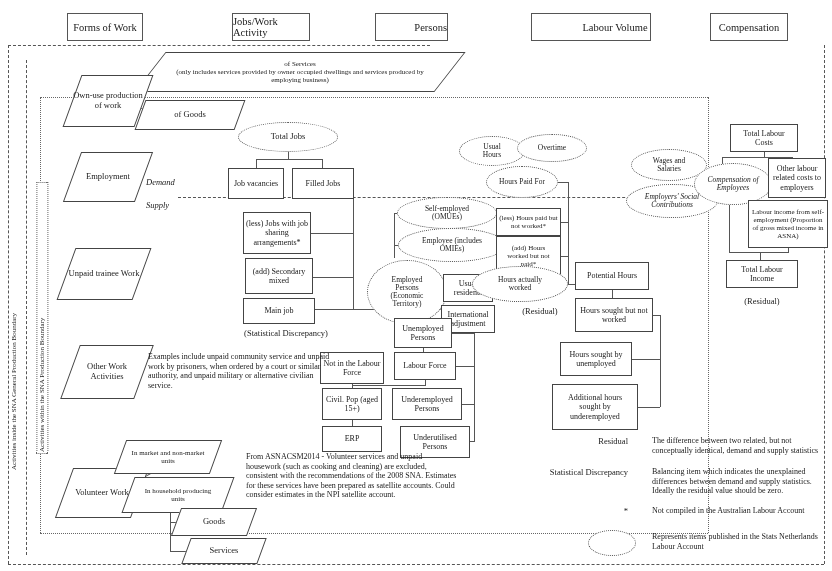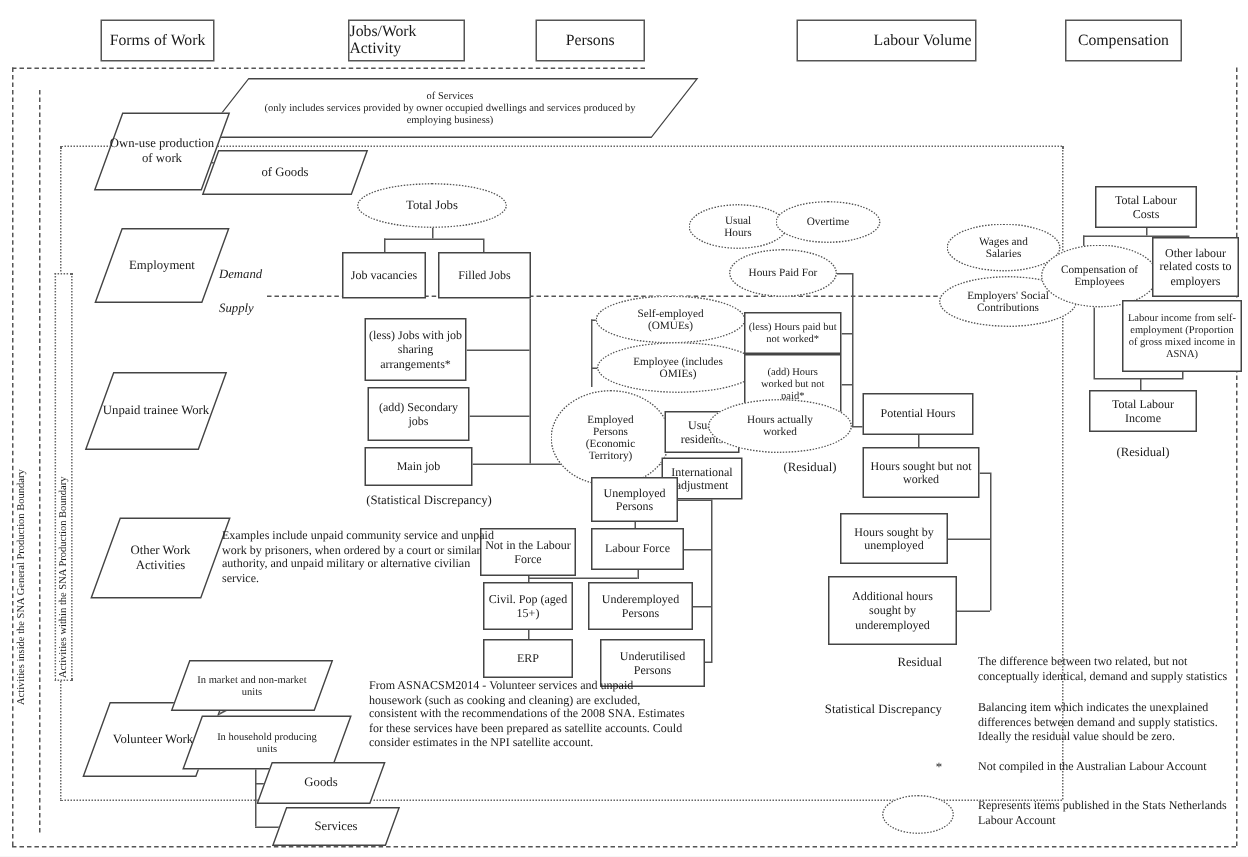--- a/index.html
+++ b/index.html
@@ -101,21 +101,21 @@
   <div class="vl" style="left:170px;top:500px;height:51px;"></div>
   <div class="hl" style="left:170px;top:522px;width:12px;"></div>
   <div class="hl" style="left:170px;top:551px;width:20px;"></div>
 
   <div class="hdr" style="left:67px;top:13px;width:74px;">
       <span>Forms of Work</span>
     </div>
   <div class="hdr" style="left:232px;top:13px;width:76px;">
       <span>Jobs/Work Activity</span>
     </div>
-  <div class="hdr" style="left:357px;top:13px;width:71px;">
+  <div class="hdr" style="left:375px;top:13px;width:71px;justify-content:flex-end;">
       <span>Persons</span>
     </div>
   <div class="hdr" style="left:531px;top:13px;width:70px;padding-left:48px;">
       <span>Labour Volume</span>
     </div>
   <div class="hdr" style="left:710px;top:13px;width:76px;">
       <span>Compensation</span>
     </div>
 
   <div class="pwrap" style="left:150px;top:52px;width:300px;height:40px;">
@@ -172,21 +172,21 @@
   <div class="box" style="left:228px;top:168px;width:56px;height:31px;">
       <span>Job vacancies</span>
     </div>
   <div class="box" style="left:292px;top:168px;width:62px;height:31px;">
       <span>Filled Jobs</span>
     </div>
   <div class="box" style="left:243px;top:212px;width:68px;height:42px;">
       <span>(less) Jobs with job sharing arrangements*</span>
     </div>
   <div class="box" style="left:245px;top:258px;width:68px;height:36px;">
-      <span>(add) Secondary jobs</span>
+      <span>(add) Secondary mixed</span>
     </div>
   <div class="box" style="left:243px;top:298px;width:72px;height:26px;">
       <span>Main job</span>
     </div>
   <div class="lbl" style="left:226px;top:328px;width:120px;text-align:center;">(Statistical Discrepancy)</div>
 
   <div class="ell" style="left:397px;top:197px;width:100px;height:32px;">
       <span style="max-width:70px;">Self-employed (OMUEs)</span>
     </div>
   <div class="ell" style="left:398px;top:228px;width:108px;height:34px;">
@@ -254,25 +254,25 @@
   <div class="box" style="left:552px;top:384px;width:86px;height:46px;">
       <span style="max-width:70px;">Additional hours sought by underemployed</span>
     </div>
 
   <div class="box" style="left:730px;top:124px;width:68px;height:28px;">
       <span style="max-width:50px;">Total Labour Costs</span>
     </div>
   <div class="ell" style="left:631px;top:149px;width:76px;height:32px;">
       <span style="max-width:44px;">Wages and Salaries</span>
     </div>
-  <div class="ell" style="left:626px;top:184px;width:92px;height:34px;">
+  <div class="ell" style="left:626px;top:184px;width:92px;height:34px;font-style:italic;">
       <span style="max-width:70px;">Employers' Social Contributions</span>
     </div>
   <div class="ell" style="left:694px;top:163px;width:78px;height:42px;">
-      <span style="max-width:58px;">Compensation of Employees</span>
+      <span style="max-width:58px;font-style:italic;">Compensation of Employees</span>
     </div>
   <div class="box" style="left:768px;top:158px;width:58px;height:40px;">
       <span>Other labour related costs to employers</span>
     </div>
   <div class="box small" style="left:748px;top:200px;width:80px;height:48px;">
       <span>Labour income from self-employment (Proportion of gross mixed income in ASNA)</span>
     </div>
   <div class="box" style="left:726px;top:260px;width:72px;height:28px;">
       <span style="max-width:52px;">Total Labour Income</span>
     </div>

